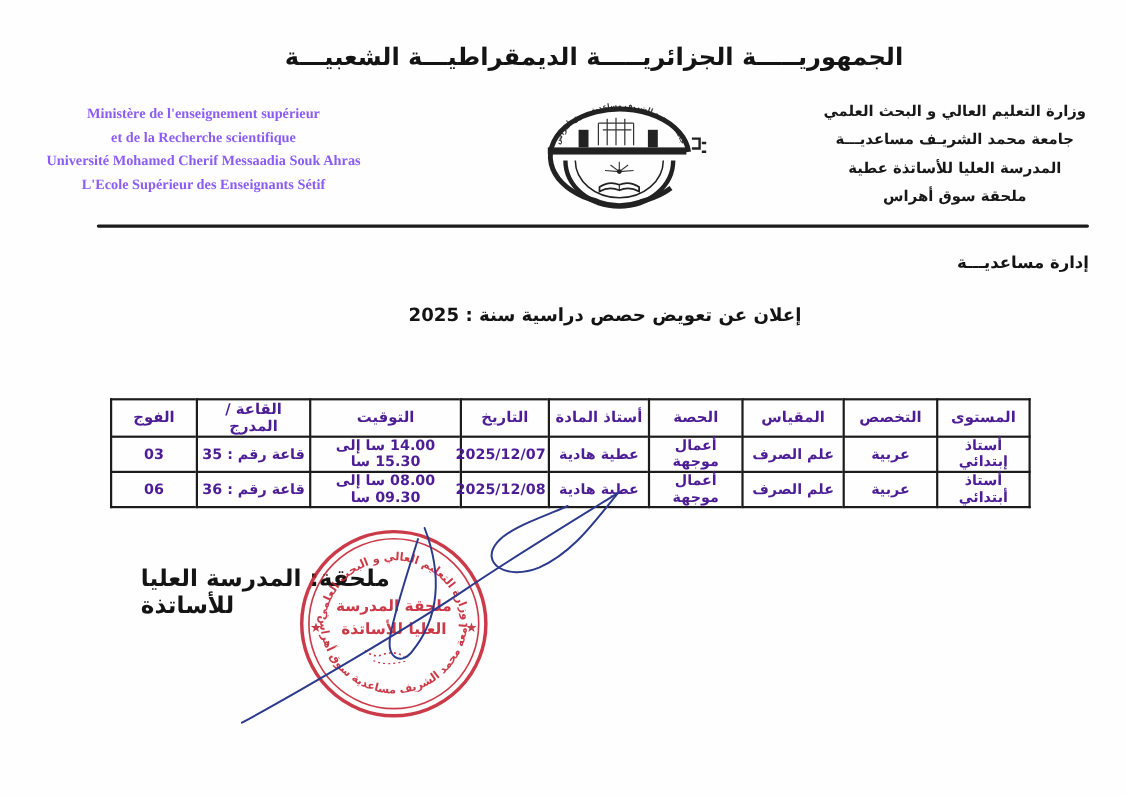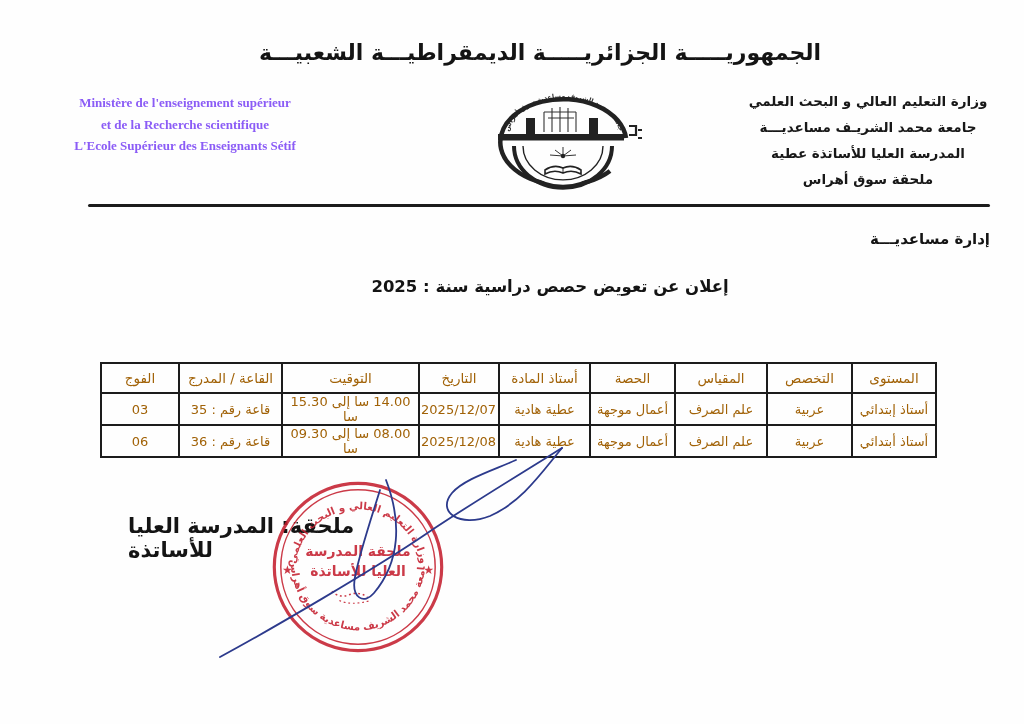--- a/index.html
+++ b/index.html
@@ -22,36 +22,37 @@
   .logo-box{top:86px;left:486px;width:156px;height:112px;}
   .rule{top:204px;left:88px;width:902px;height:3px;background:#1c1c1c;border-radius:2px;}
   .admin{top:230px;right:34px;direction:rtl;font-weight:bold;font-size:15px;}
   .announce{top:277px;left:70px;width:960px;text-align:center;direction:rtl;
     font-weight:bold;font-size:16.5px;}
   
   table.sched{position:absolute;top:362px;left:100px;width:835px;direction:rtl;
     border-collapse:collapse;table-layout:fixed;}
   table.sched th,table.sched td{
     border:2px solid #1c1c1c;text-align:center;vertical-align:middle;
-    font-weight:normal;padding:0 2px;height:28px;font-size:13px;color:#a16207;}
+    font-weight:bold;padding:0 2px;height:28px;font-size:13px;color:#4c1d95;}
   table.sched th{font-size:13.5px;}
   
   .annex-label{top:514px;left:128px;width:268px;direction:rtl;text-align:left;
     font-weight:bold;font-size:21px;z-index:2;}
   .stamp-box{top:474px;left:265px;width:186px;height:186px;z-index:3;opacity:.88;}
   .sig-box{top:438px;left:190px;width:390px;height:240px;z-index:4;}
 </style>
 </head>
 <body>
 
 <div class="abs title-ar">الجمهوريـــــة الجزائريـــــة الديمقراطيـــة الشعبيـــة</div>
 
 <div class="abs hdr-left">
   <div>Ministère de l'enseignement supérieur</div>
   <div>et de la Recherche scientifique</div>
+  <div>Université Mohamed Cherif Messaadia Souk Ahras</div>
   <div>L'Ecole Supérieur des Enseignants Sétif</div>
 </div>
 
 <div class="abs logo-box">
   <svg width="156" height="112" viewBox="0 0 156 112">
     <defs>
       <path id="logoArc" d="M 22,52 A 56,40 0 0 1 134,52"></path>
     </defs>
 
     <text font-size="6.5" fill="#333" font-weight="bold">

